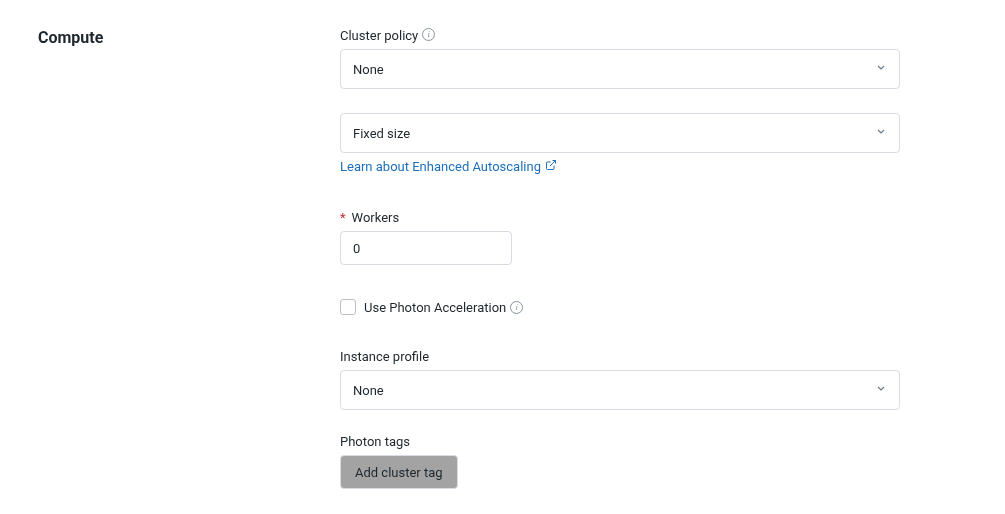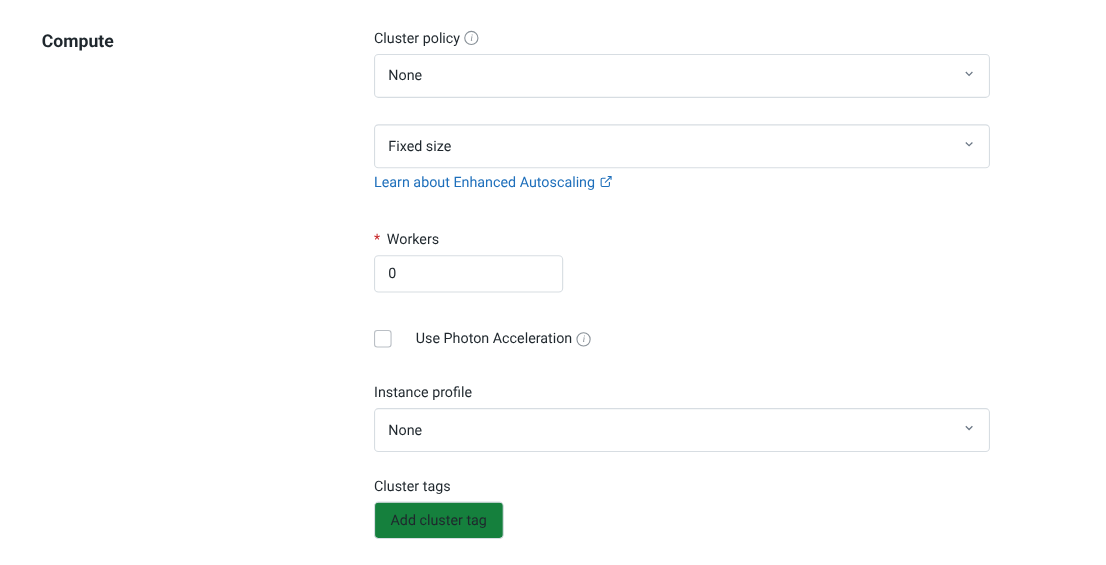--- a/index.html
+++ b/index.html
@@ -101,42 +101,42 @@
       align-items: flex-start;
       gap: 4px;
       font-size: 13px;
       color: #1e6fbb;
       text-decoration: none;
       margin-top: 6px;
     }
     .checkbox-row {
       display: flex;
       align-items: center;
-      gap: 22px;
+      gap: 8px;
     }
     .checkbox {
       width: 16px;
       height: 16px;
       border: 1px solid #babfc5;
       border-radius: 3px;
       background: #fff;
       cursor: pointer;
     }
     .checkbox-label {
       font-size: 13px;
       display: flex;
       align-items: center;
       gap: 4px;
     }
     .outline-button {
       height: 34px;
       padding: 0 14px;
       border: 1px solid #d7dde2;
       border-radius: 4px;
-      background: #15803d;
+      background: #a3a3a3;
       font-size: 13px;
       color: #1f272d;
       cursor: pointer;
       font-family: inherit;
     }
     .ext-link-icon {
       display: inline-block;
       color: #1e6fbb;
     }
   </style>
@@ -213,19 +213,19 @@
         <span class="chevron">
           <svg width="12" height="12" viewBox="0 0 24 24" fill="none" stroke="currentColor" stroke-width="2.2">
               <polyline points="6 9 12 15 18 9"></polyline>
             </svg>
         </span>
       </div>
     </div>
 
     <div class="field-group" style="margin-bottom:0;">
       <div class="field-label">
-        <span>Cluster tags</span>
+        <span>Photon tags</span>
       </div>
       <button class="outline-button">Add cluster tag</button>
     </div>
 
   </div>
 </div>
 
 </body></html>

